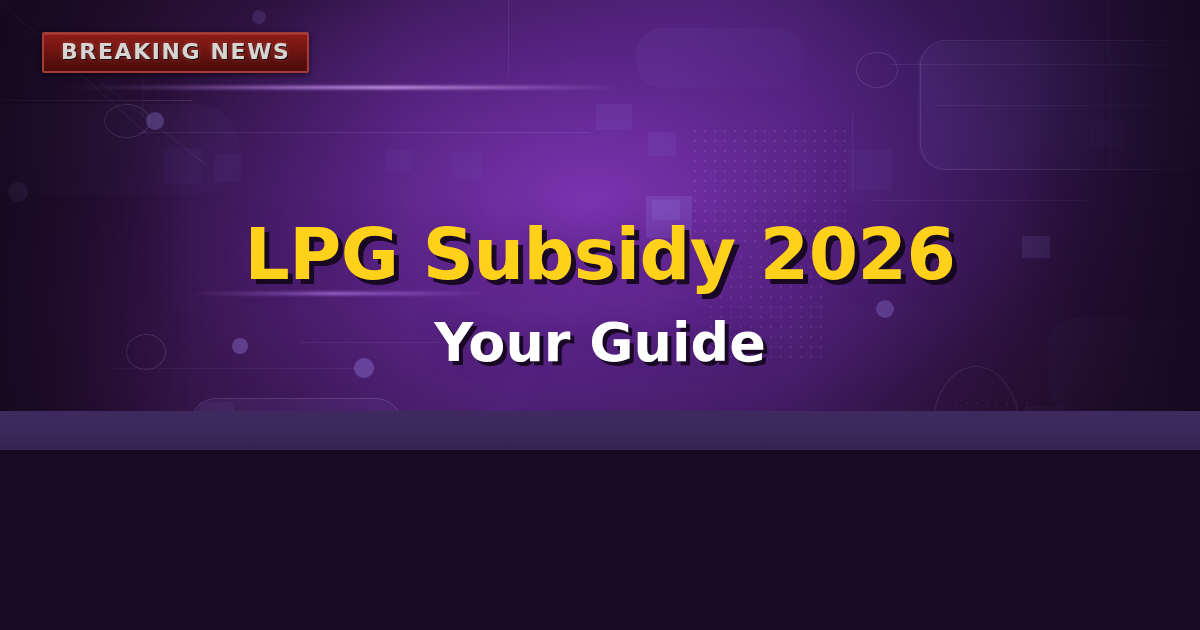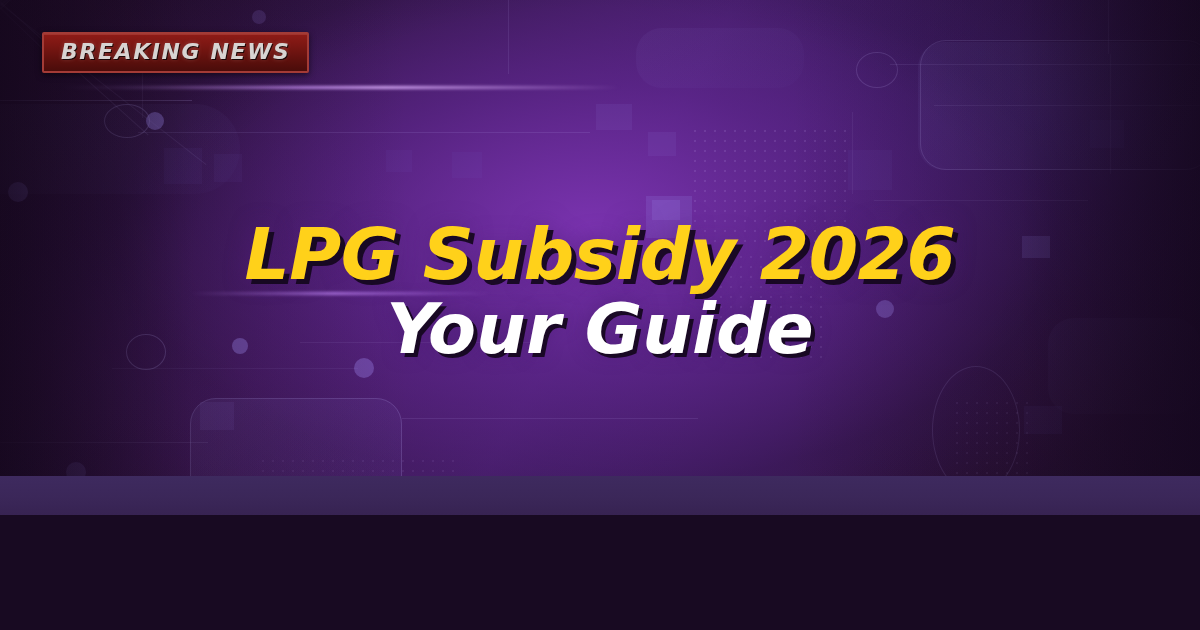--- a/index.html
+++ b/index.html
@@ -7,24 +7,23 @@
   html, body {
     width:1200px; height:630px;
     background:#180a22;
     font-family:"DejaVu Sans","Liberation Sans",sans-serif;
     overflow:hidden;
   }
 
   
   #stage {
     position:relative;
-    width:1200px; height:515px;
+    width:1200px; height:450px;
     overflow:hidden;
     background:#4c1d95;
-    font-style:italic;
   }
 
   
   .bg-layer { position:absolute; inset:0; pointer-events:none; }
 
   
   #bg-base {
     background:
       radial-gradient(ellipse 760px 420px at 49% 44%, rgba(124,52,178,0.95) 0%, rgba(96,38,145,0.70) 34%, rgba(62,24,99,0.32) 62%, rgba(40,15,64,0.05) 84%),
       radial-gradient(ellipse 540px 330px at 20% 78%, rgba(92,32,120,0.40) 0%, rgba(50,18,74,0.12) 60%, rgba(0,0,0,0) 85%),
@@ -125,21 +124,22 @@
     font-size:71px;
     font-weight:bold;
     color:#FFD11A;
     line-height:1.05;
     letter-spacing:-0.5px;
     text-shadow:5px 5px 0 rgba(20,6,28,0.92), 0 0 22px rgba(80,28,120,0.55);
     white-space:nowrap;
   }
   #headline-subtitle {
     display:block;
-    font-size:70px;
+    margin-top:22px;
+    font-size:54px;
     font-weight:bold;
     color:#FFFFFF;
     line-height:1.05;
     text-shadow:4px 4px 0 rgba(20,6,28,0.92), 0 0 18px rgba(70,24,110,0.5);
     white-space:nowrap;
   }
 
   
   #bottom-bar {
     position:absolute;

